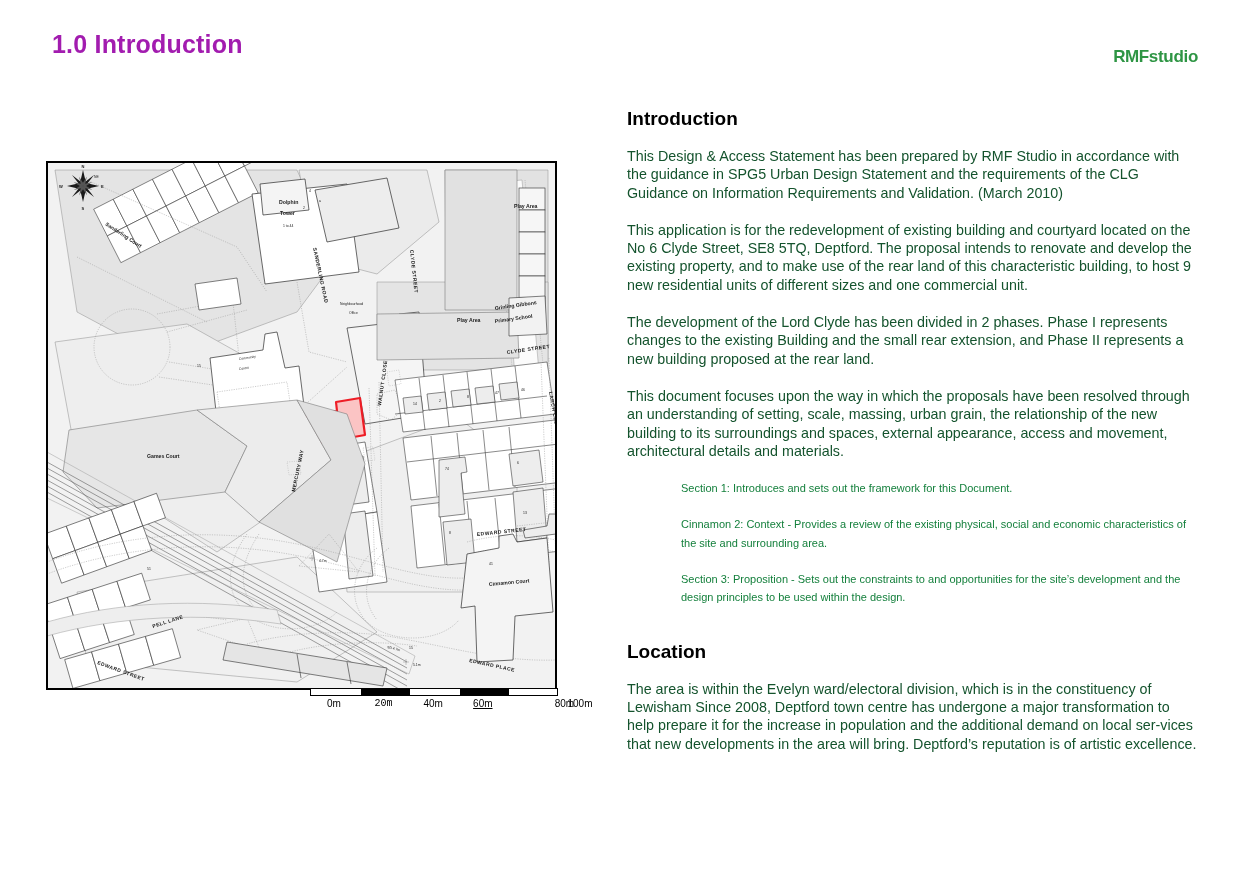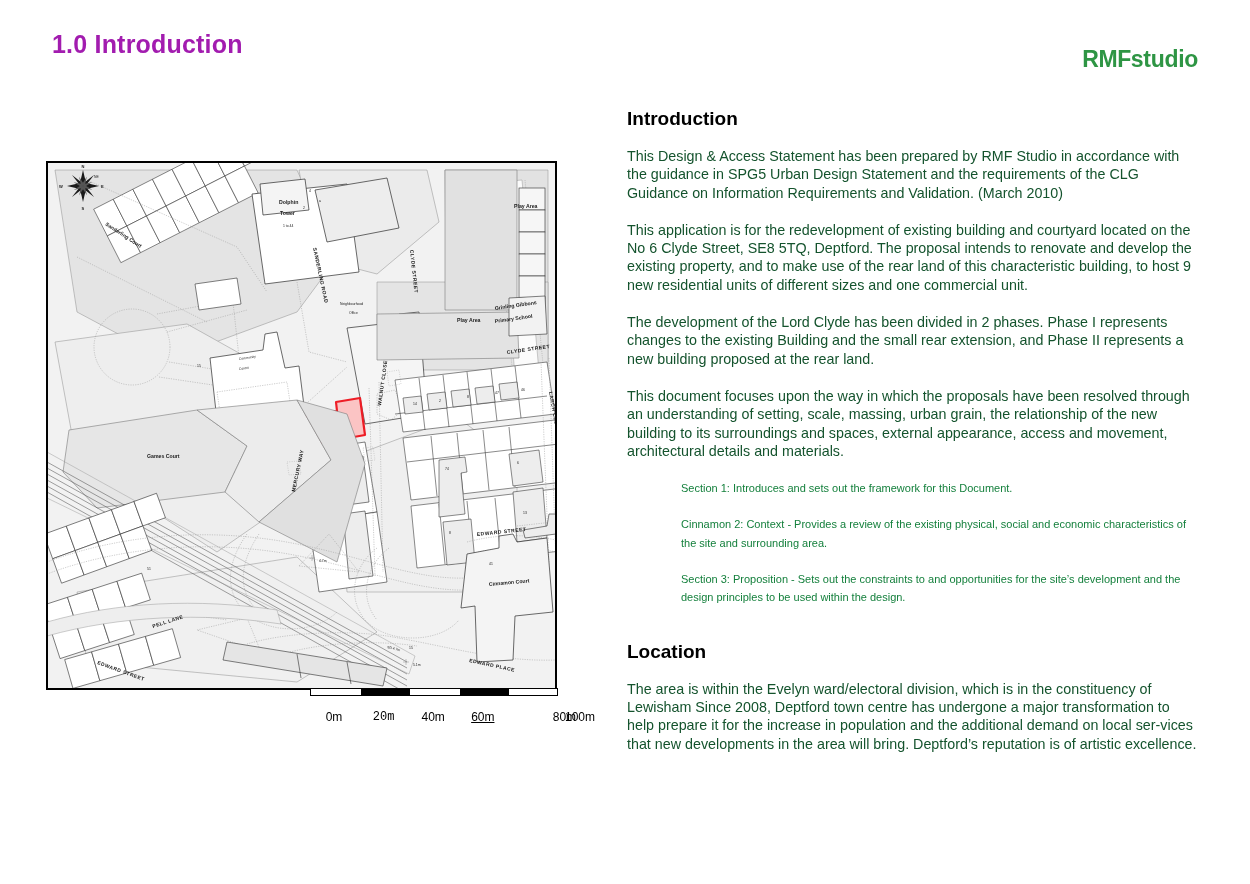--- a/index.html
+++ b/index.html
@@ -24,21 +24,21 @@
     font-size: 25px;
     font-weight: 700;
     letter-spacing: 0.2px;
     color: #a21caf;
     white-space: nowrap;
   }
   #brand-logo {
     position: absolute;
     right: 52px;
     top: 48px;
-    font-size: 23px;
+    font-size: 17px;
     line-height: 1;
     white-space: nowrap;
     color: #2e9544;
   }
   #brand-logo .logo-strong {
     font-weight: bold;
     letter-spacing: -0.4px;
   }
   #brand-logo .logo-light {
     font-weight: bold;
@@ -81,22 +81,22 @@
     background: #000;
   }
   .scale-labels {
     position: relative;
     width: 248px;
     height: 12px;
     margin-top: 2px;
   }
   .scale-label {
     position: absolute;
-    top: 12px;
-    font-size: 12px;
+    top: 0;
+    font-size: 10px;
     color: #000;
     transform: translateX(-50%);
     white-space: nowrap;
     padding-left: 48px;
   }
 
   
   #content-column {
     position: absolute;
     left: 627px;

